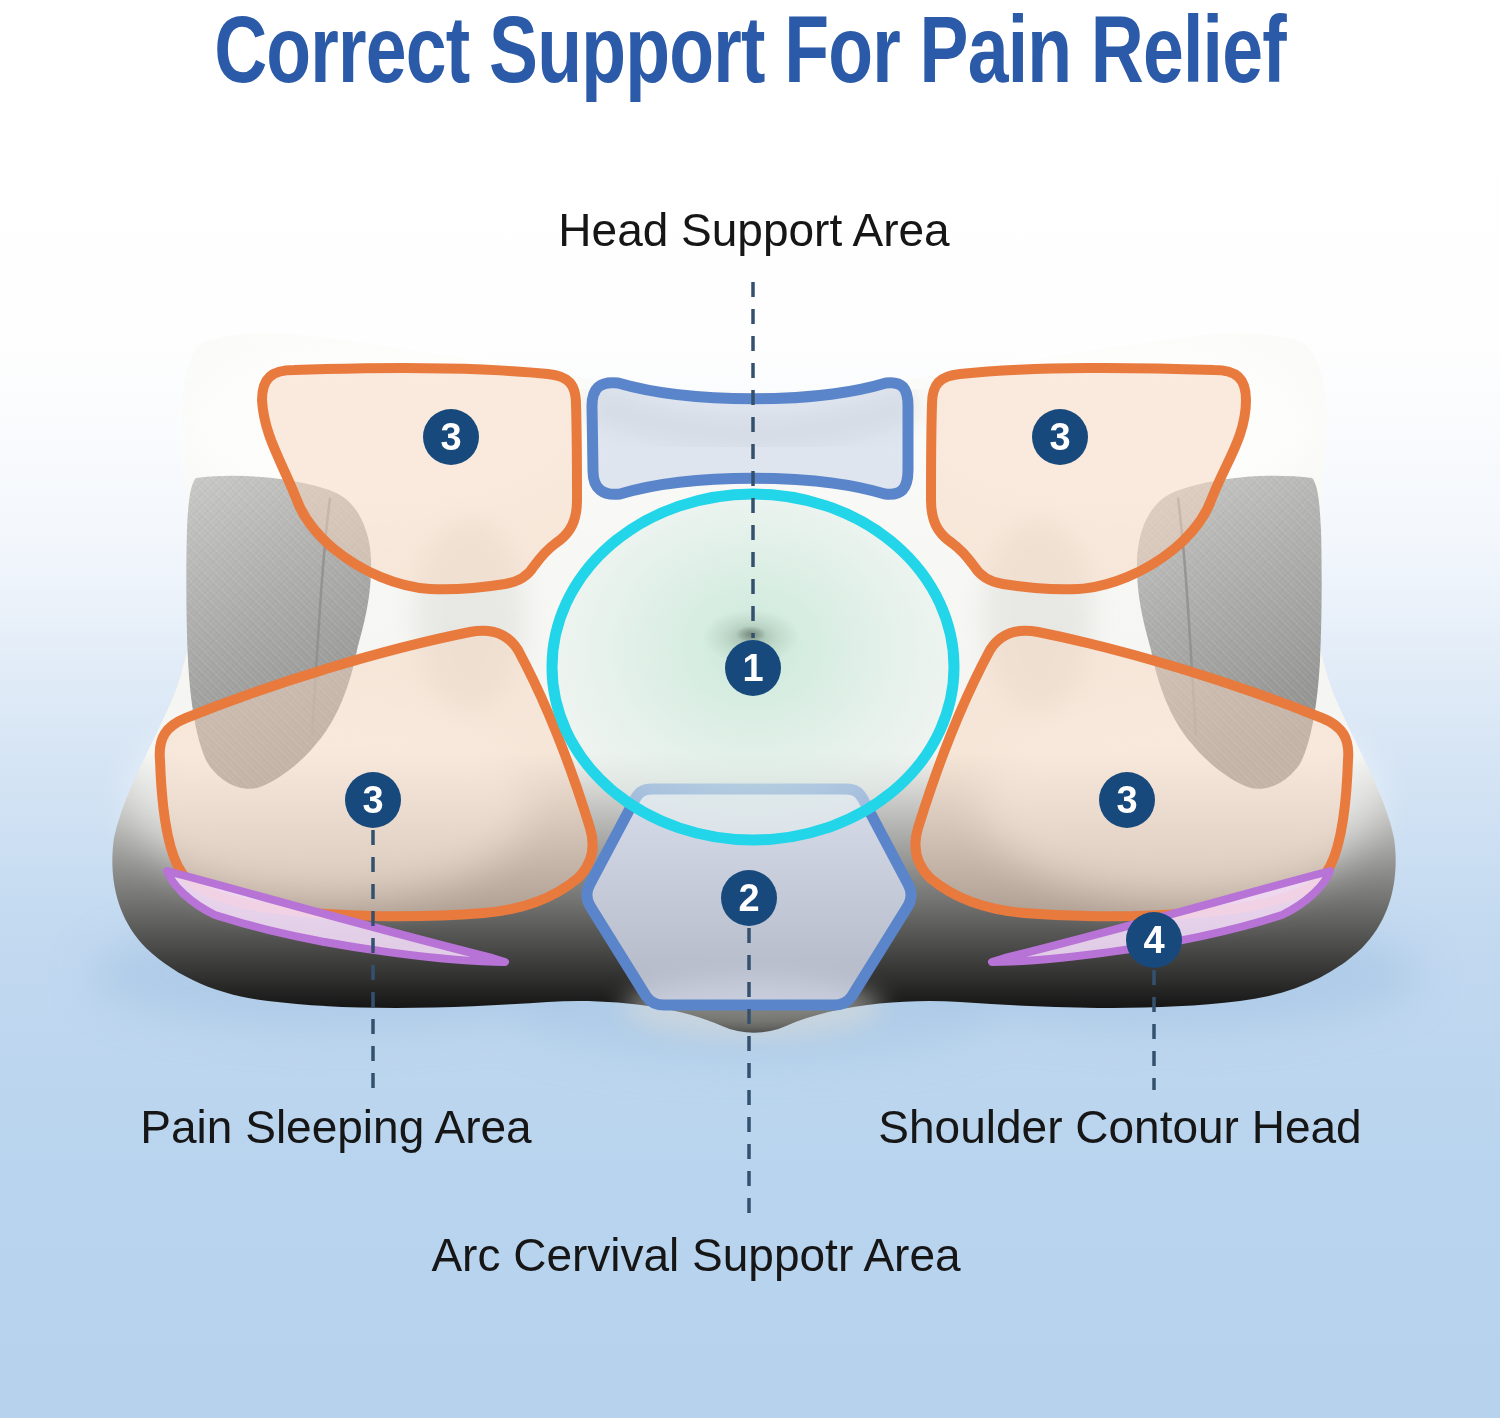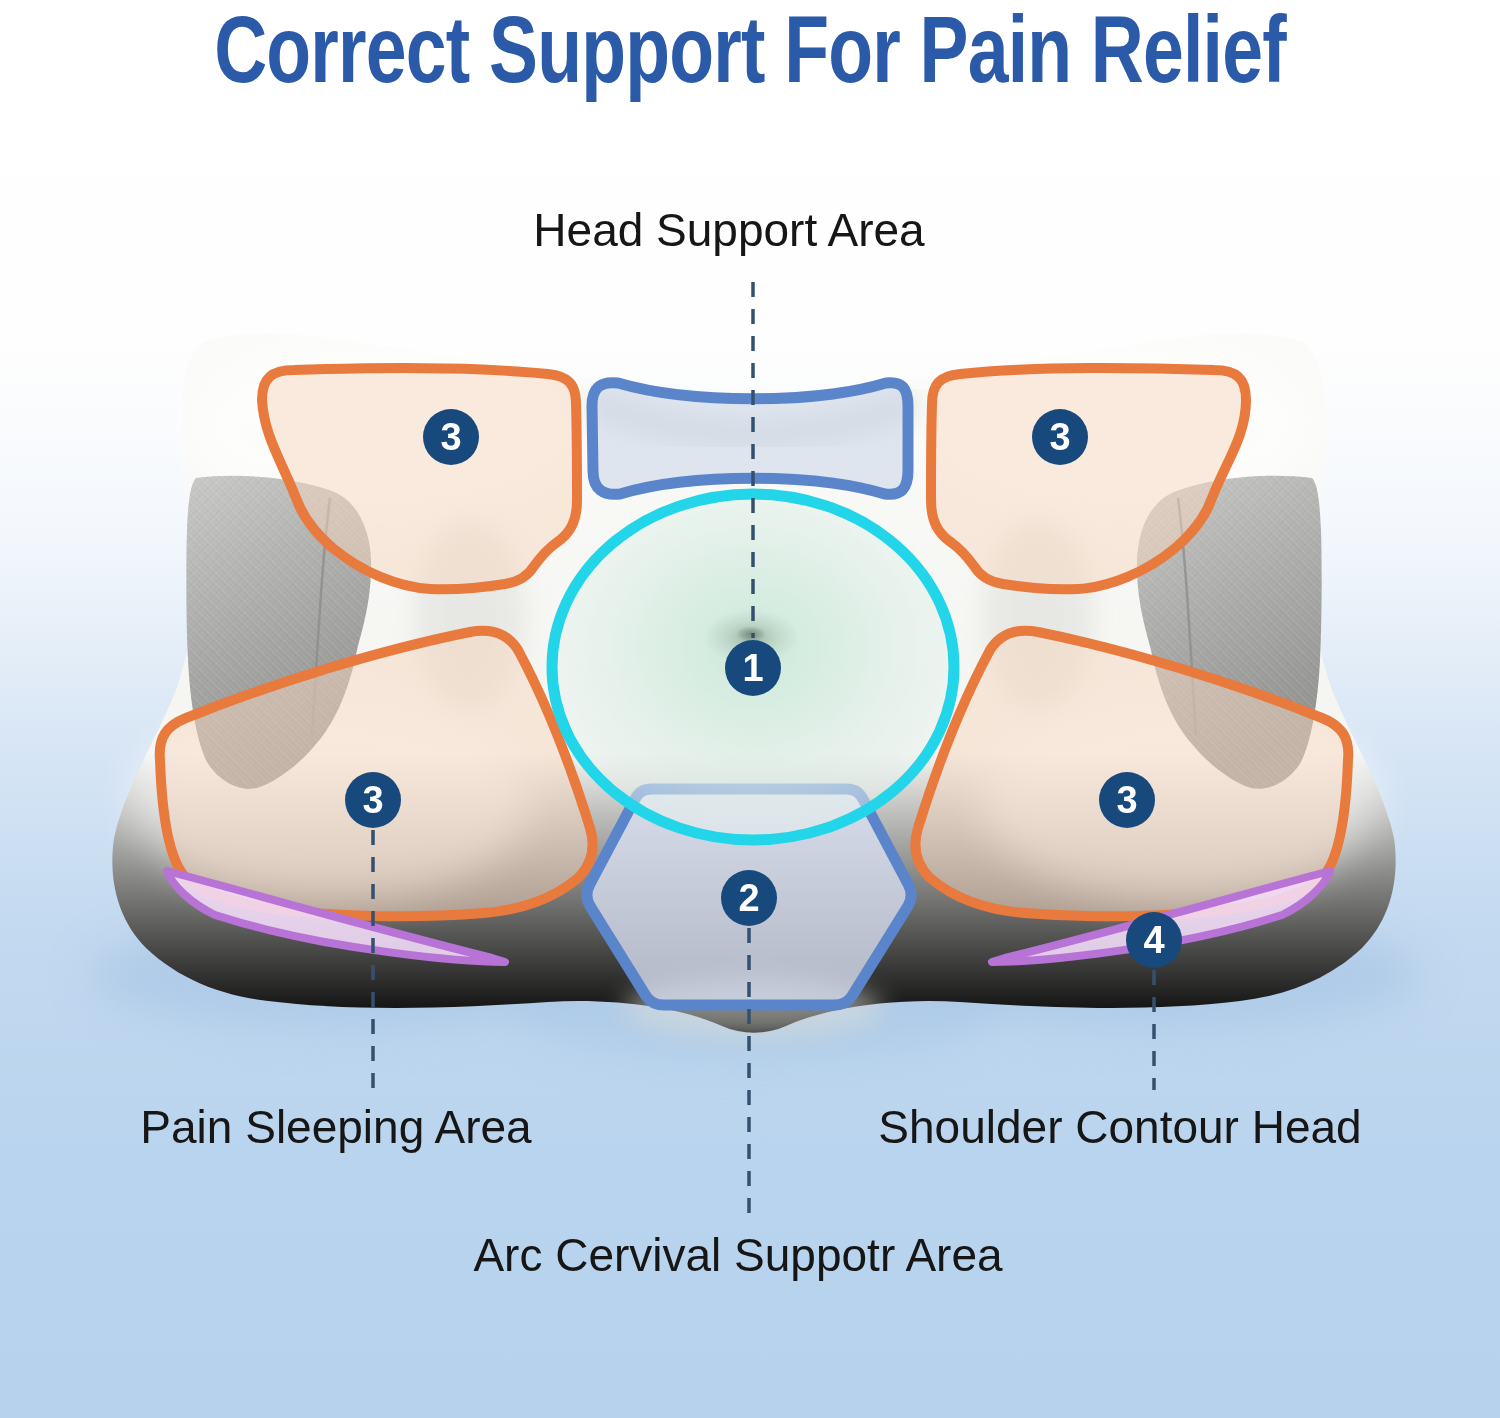--- a/index.html
+++ b/index.html
@@ -30,24 +30,24 @@
     color:var(--c-title);
     transform:scaleX(.78); transform-origin:50% 0;
     white-space:nowrap;
   }
   .pillow-svg{position:absolute; left:0; top:0; width:1500px; height:1418px;}
   .label{
     position:absolute; margin:0;
     font-size:46px; font-weight:400; color:var(--c-label);
     white-space:nowrap; transform:translateX(-50%);
   }
-  .label-head{left:729px; top:203px;text-align:center;}
+  .label-head{left:754px; top:203px;text-align:center;}
   .label-side{left:336px; top:1100px;}
   .label-shoulder{left:1120px; top:1100px;}
-  .label-arc{left:738px; top:1228px;}
+  .label-arc{left:696px; top:1228px;}
   .badge{
     position:absolute; width:56px; height:56px; margin:-28px 0 0 -28px;
     border-radius:50%; background:var(--c-badge); color:#ffffff;
     font-size:38px; font-weight:700;
     display:flex; align-items:center; justify-content:center;
     line-height:1;
   }
   .badge-1{left:753px; top:668px;}
   .badge-2{left:749px; top:898px;}
   .badge-3tl{left:451px; top:437px;}

